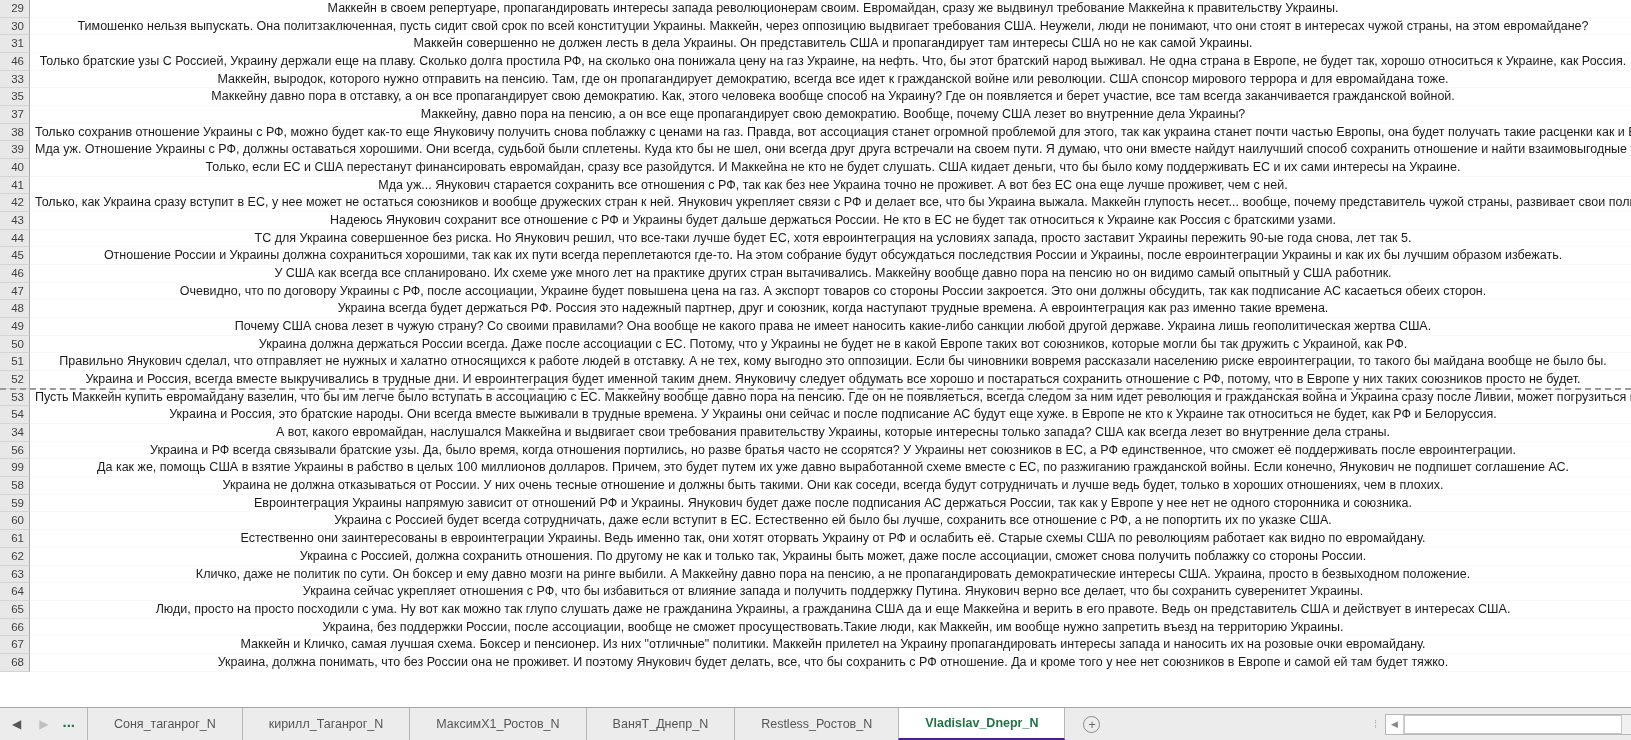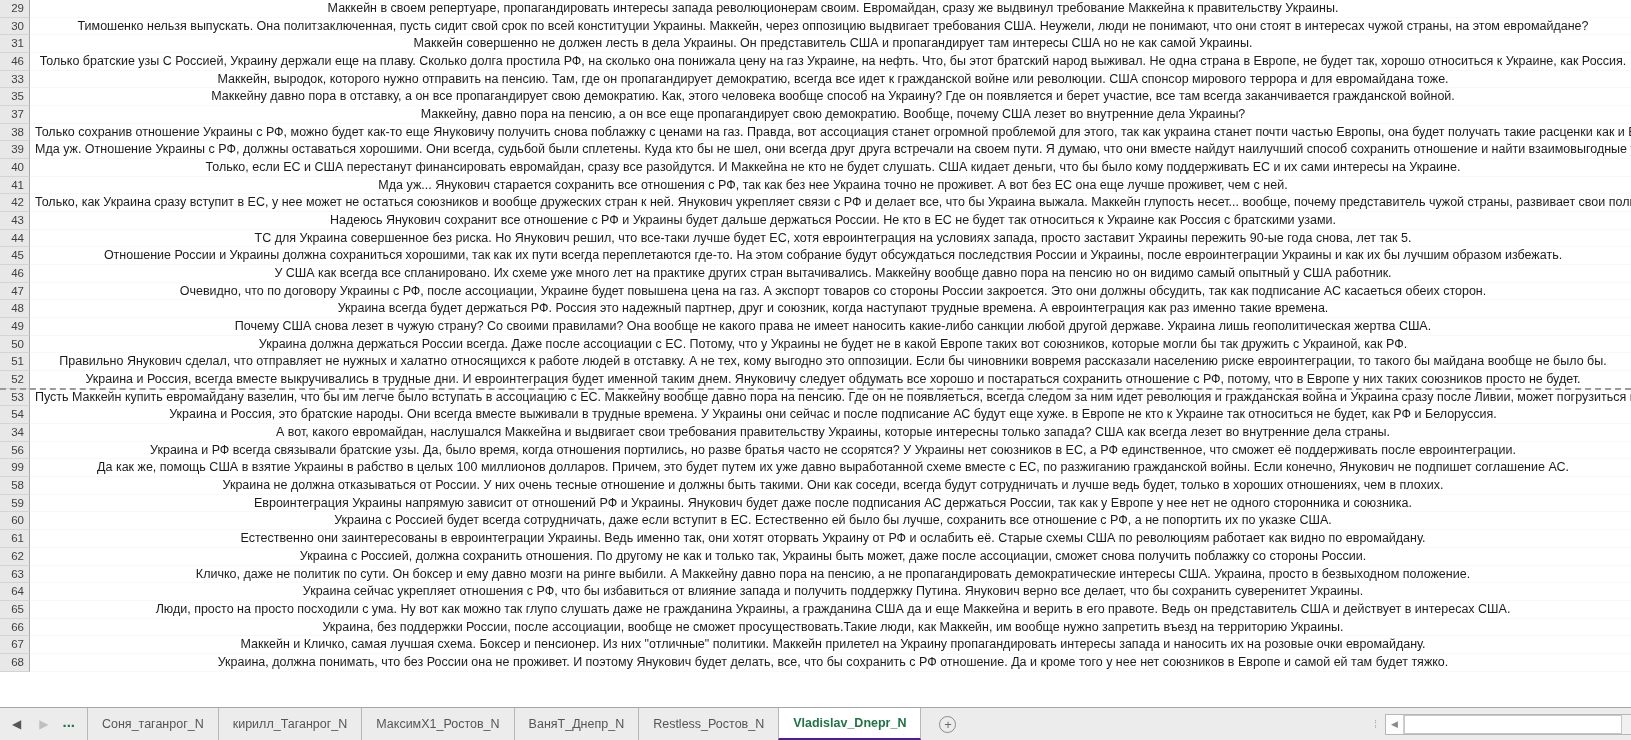--- a/index.html
+++ b/index.html
@@ -24,21 +24,21 @@
 
   
   #tabbar { position:absolute; left:0; top:707px; width:1631px; height:33px;
     background:#ececec; border-top:1px solid #a6a6a6; display:flex; align-items:stretch; }
   .nav-arrows { display:flex; align-items:center; padding:0 6px 0 12px; gap:18px; }
   .nav-arrow { font-size:12px; color:#565656; cursor:default; }
   .nav-arrow.disabled { color:#c0c0c0; }
   .tab-ellipsis { font-size:15px; font-weight:bold; color:#217346; padding:0 12px 6px 8px;
     display:flex; align-items:center; }
   #tabs { display:flex; align-items:stretch; }
-  .tab { display:flex; align-items:center; padding:0 14px; font-size:12.5px; color:#565656;
+  .tab { display:flex; align-items:center; padding:0 26px; font-size:12.5px; color:#565656;
     border-left:1px solid #b7b7b7; position:relative; white-space:nowrap; }
   .tab:last-child { border-right:1px solid #b7b7b7; }
   .tab.active { background:#ffffff; color:#217346; font-weight:bold;
     border-bottom:2px solid #4c1d95; }
   .add-sheet { display:flex; align-items:center; padding:0 18px; }
   .add-sheet .plus-circle { width:17px; height:17px; border:1px solid #8a8a8a; border-radius:50%;
     color:#6a6a6a; font-size:13px; line-height:15px; text-align:center; background:transparent; }
   .spacer { flex:1; }
   .tab-splitter { display:flex; align-items:center; padding:0 8px; color:#b0b0b0;
     font-size:11px; letter-spacing:0; }

